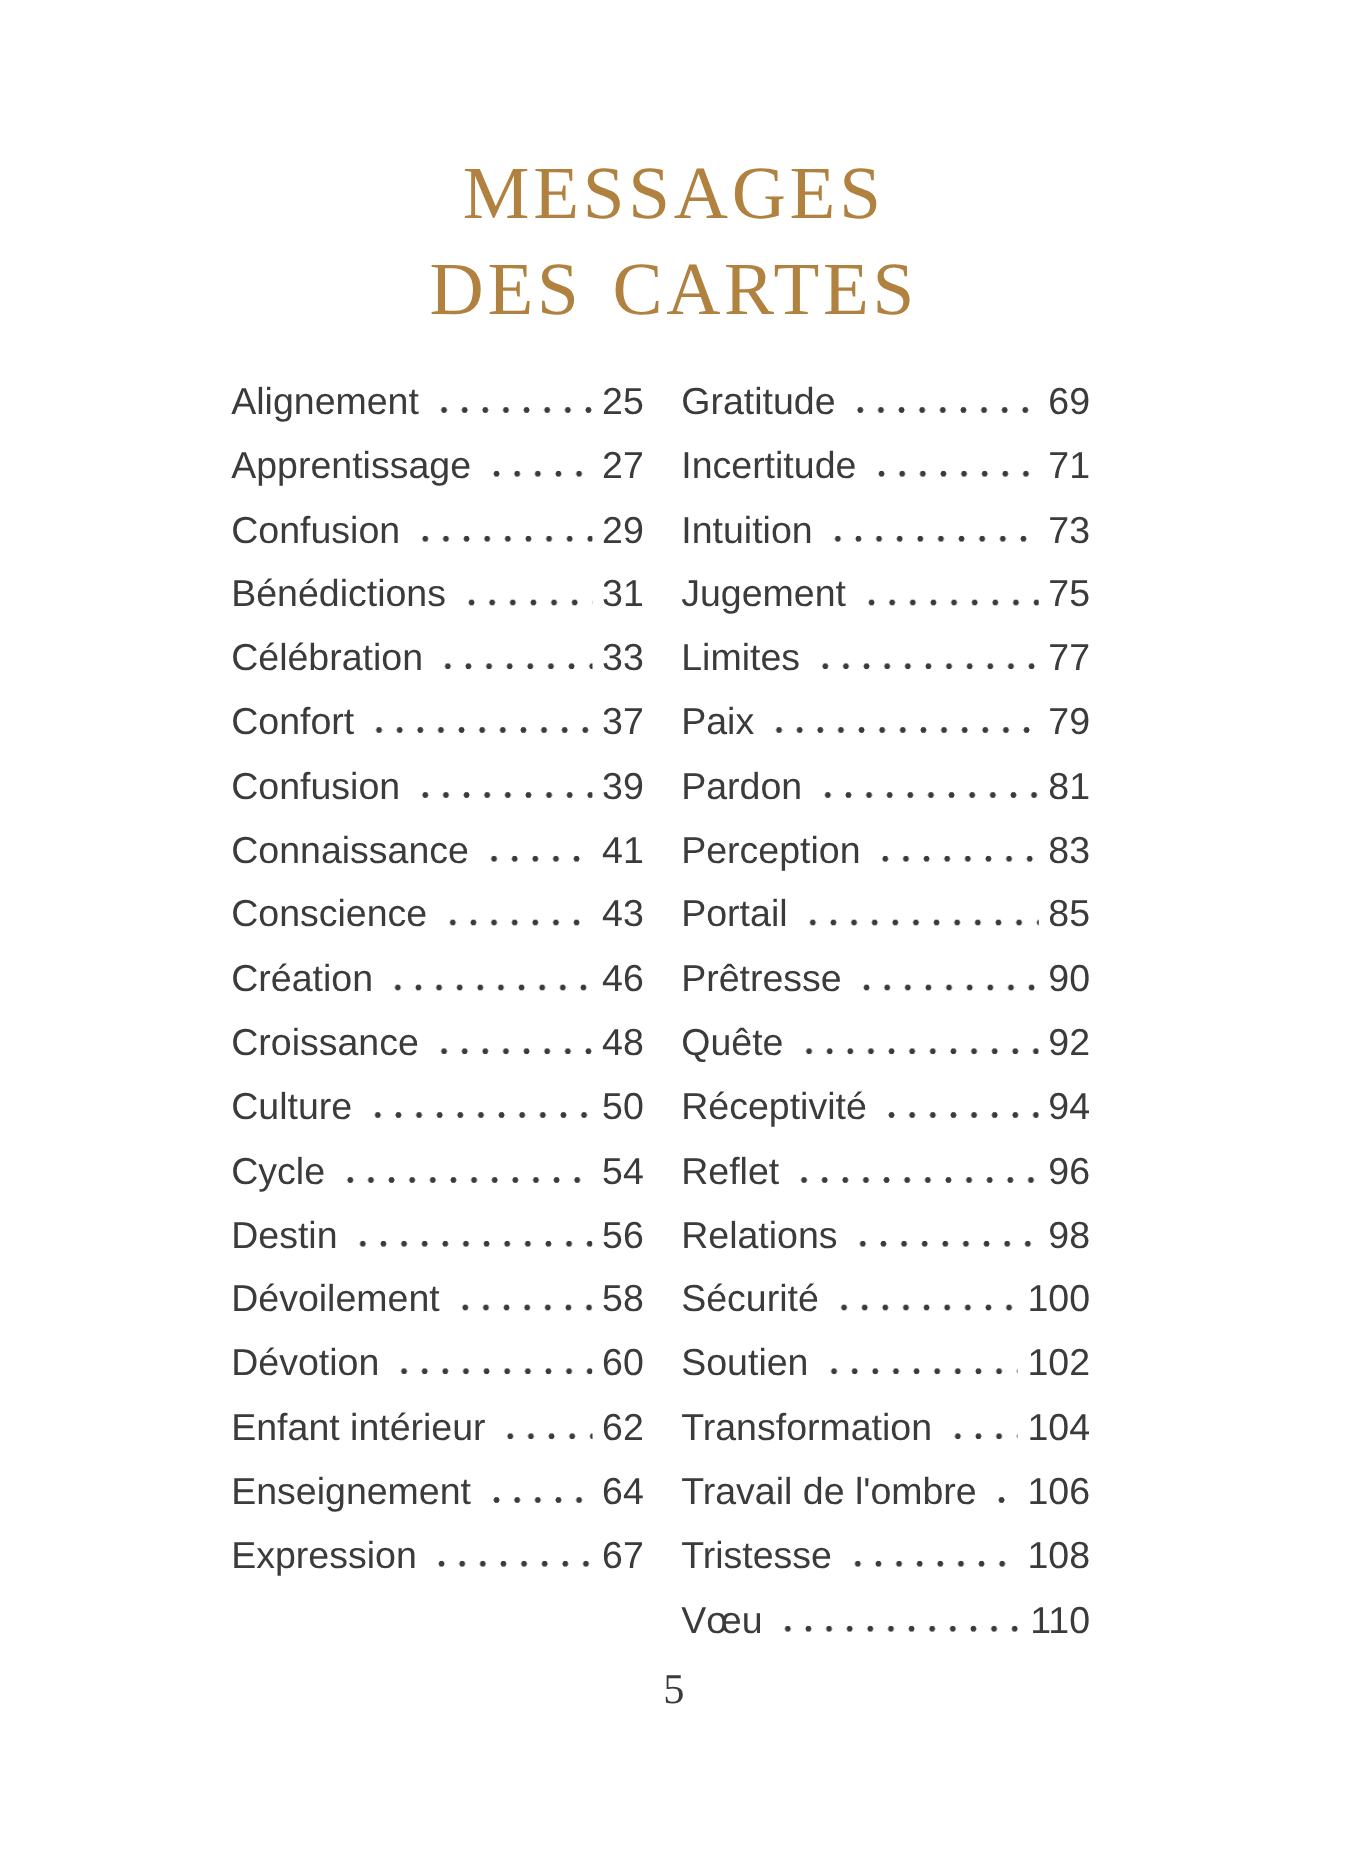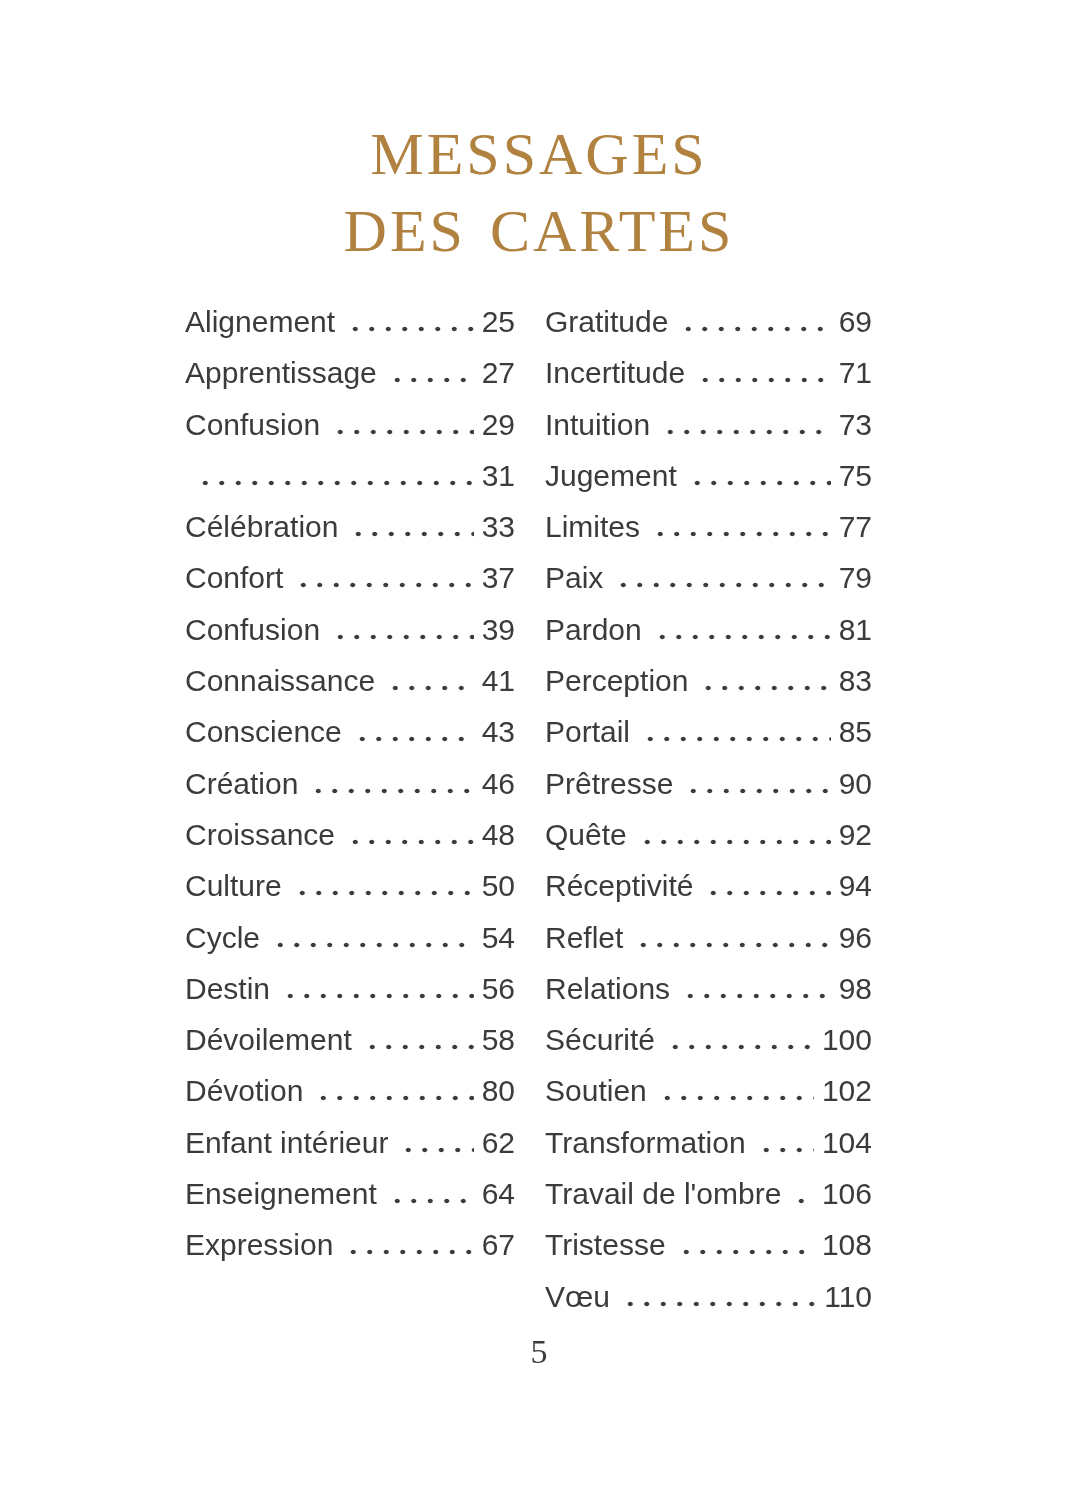--- a/index.html
+++ b/index.html
@@ -101,20 +101,21 @@
     <span class="toc-page">27</span>
   </div>
 
   <div class="toc-row">
     <span class="toc-label">Confusion</span>
     <span class="toc-dots"></span>
     <span class="toc-page">29</span>
   </div>
 
   <div class="toc-row">
+    <span class="toc-label">Bénédictions</span>
     <span class="toc-dots"></span>
     <span class="toc-page">31</span>
   </div>
 
   <div class="toc-row">
     <span class="toc-label">Célébration</span>
     <span class="toc-dots"></span>
     <span class="toc-page">33</span>
   </div>
 
@@ -176,21 +177,21 @@
 
   <div class="toc-row">
     <span class="toc-label">Dévoilement</span>
     <span class="toc-dots"></span>
     <span class="toc-page">58</span>
   </div>
 
   <div class="toc-row">
     <span class="toc-label">Dévotion</span>
     <span class="toc-dots"></span>
-    <span class="toc-page">80</span>
+    <span class="toc-page">60</span>
   </div>
 
   <div class="toc-row">
     <span class="toc-label">Enfant intérieur</span>
     <span class="toc-dots"></span>
     <span class="toc-page">62</span>
   </div>
 
   <div class="toc-row">
     <span class="toc-label">Enseignement</span>

